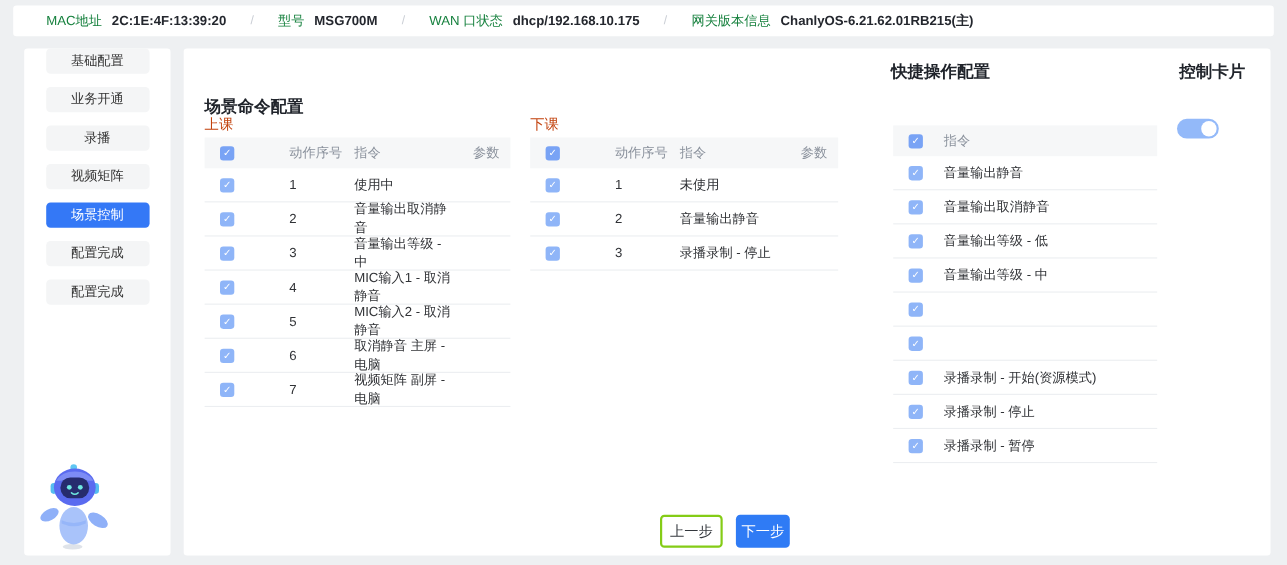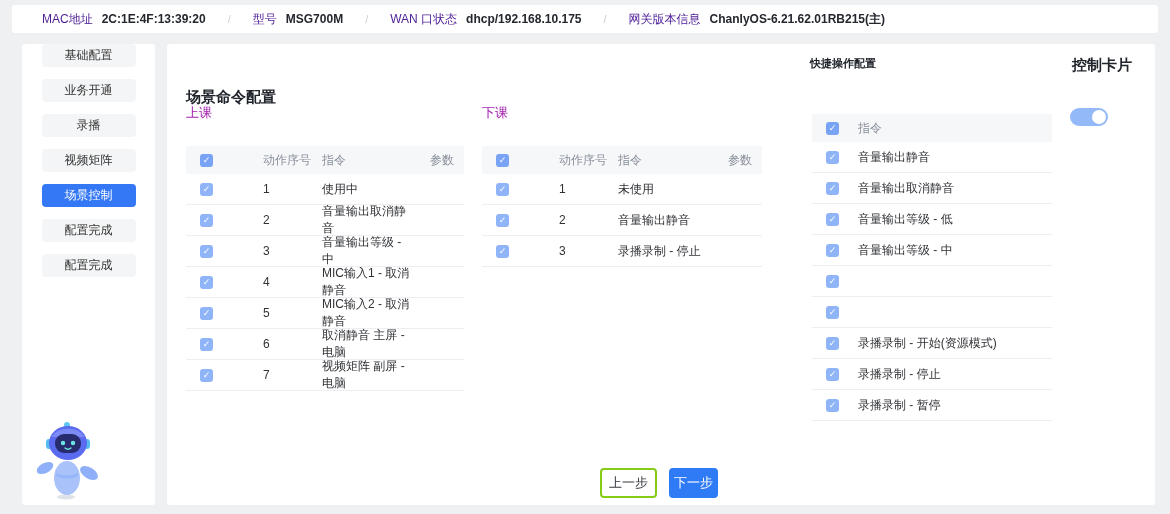--- a/index.html
+++ b/index.html
@@ -9,21 +9,21 @@
     position:relative; width:1170px; height:514px;
     background:#eef0f2; overflow:hidden;
   }
   
   .topbar {
     position:absolute; left:12px; top:5px; right:12px; height:28px;
     background:#fff; border-radius:3px;
     display:flex; align-items:center; padding:0 30px; font-size:12px;
     white-space:nowrap;
   }
-  .tb-label { color:#4c1d95; margin-right:9px; }
+  .tb-label { color:#15803d; margin-right:9px; }
   .tb-value { color:#24272e; font-weight:bold; }
   .tb-sep { color:#c9cdd4; margin:0 22px; font-size:11px; }
   
   .sidebar {
     position:absolute; left:22px; top:44px; width:133px; bottom:9px;
     background:#fff; border-radius:3px;
     display:flex; flex-direction:column; align-items:center; gap:12px;
   }
   .side-btn {
     width:94px; height:23px; line-height:23px; text-align:center;
@@ -31,26 +31,26 @@
     cursor:pointer; flex:0 0 auto;
   }
   .side-btn.active { background:#3478f6; color:#fff; }
   .mascot { position:absolute; left:10px; bottom:4px; width:72px; height:80px; }
   
   .main {
     position:absolute; left:167px; top:44px; right:15px; bottom:9px;
     background:#fff; border-radius:3px;
   }
   .main-title { position:absolute; left:19px; top:12px; font-size:15px; font-weight:bold; color:#20242b;margin-top:32px; }
-  .shortcut-title { position:absolute; left:643px; top:12px; font-size:11px; font-weight:bold; color:#20242b; }
+  .shortcut-title { position:absolute; left:643px; top:12px; font-size:15px; font-weight:bold; color:#20242b; }
   .card-title { position:absolute; left:905px; top:12px; font-size:15px; font-weight:bold; color:#20242b; }
   .scene-section { position:absolute; top:60px; }
   .scene-section.s0 { left:19px; width:278px; }
   .scene-section.s1 { left:315px; width:280px; }
-  .section-label { color:#a21caf; font-size:13px; margin-bottom:24px; }
+  .section-label { color:#c2410c; font-size:13px; margin-bottom:3px; }
   .thead {
     display:flex; align-items:center; height:28px; background:#f6f7f8;
     font-size:12px; color:#8a919c;
   }
   .trow {
     display:flex; align-items:center; height:31px;
     border-bottom:1px solid #eceef1; font-size:12px; color:#303236;
   }
   .cell { display:flex; align-items:center; }
   .c-check { width:46px; padding-left:14px; }

